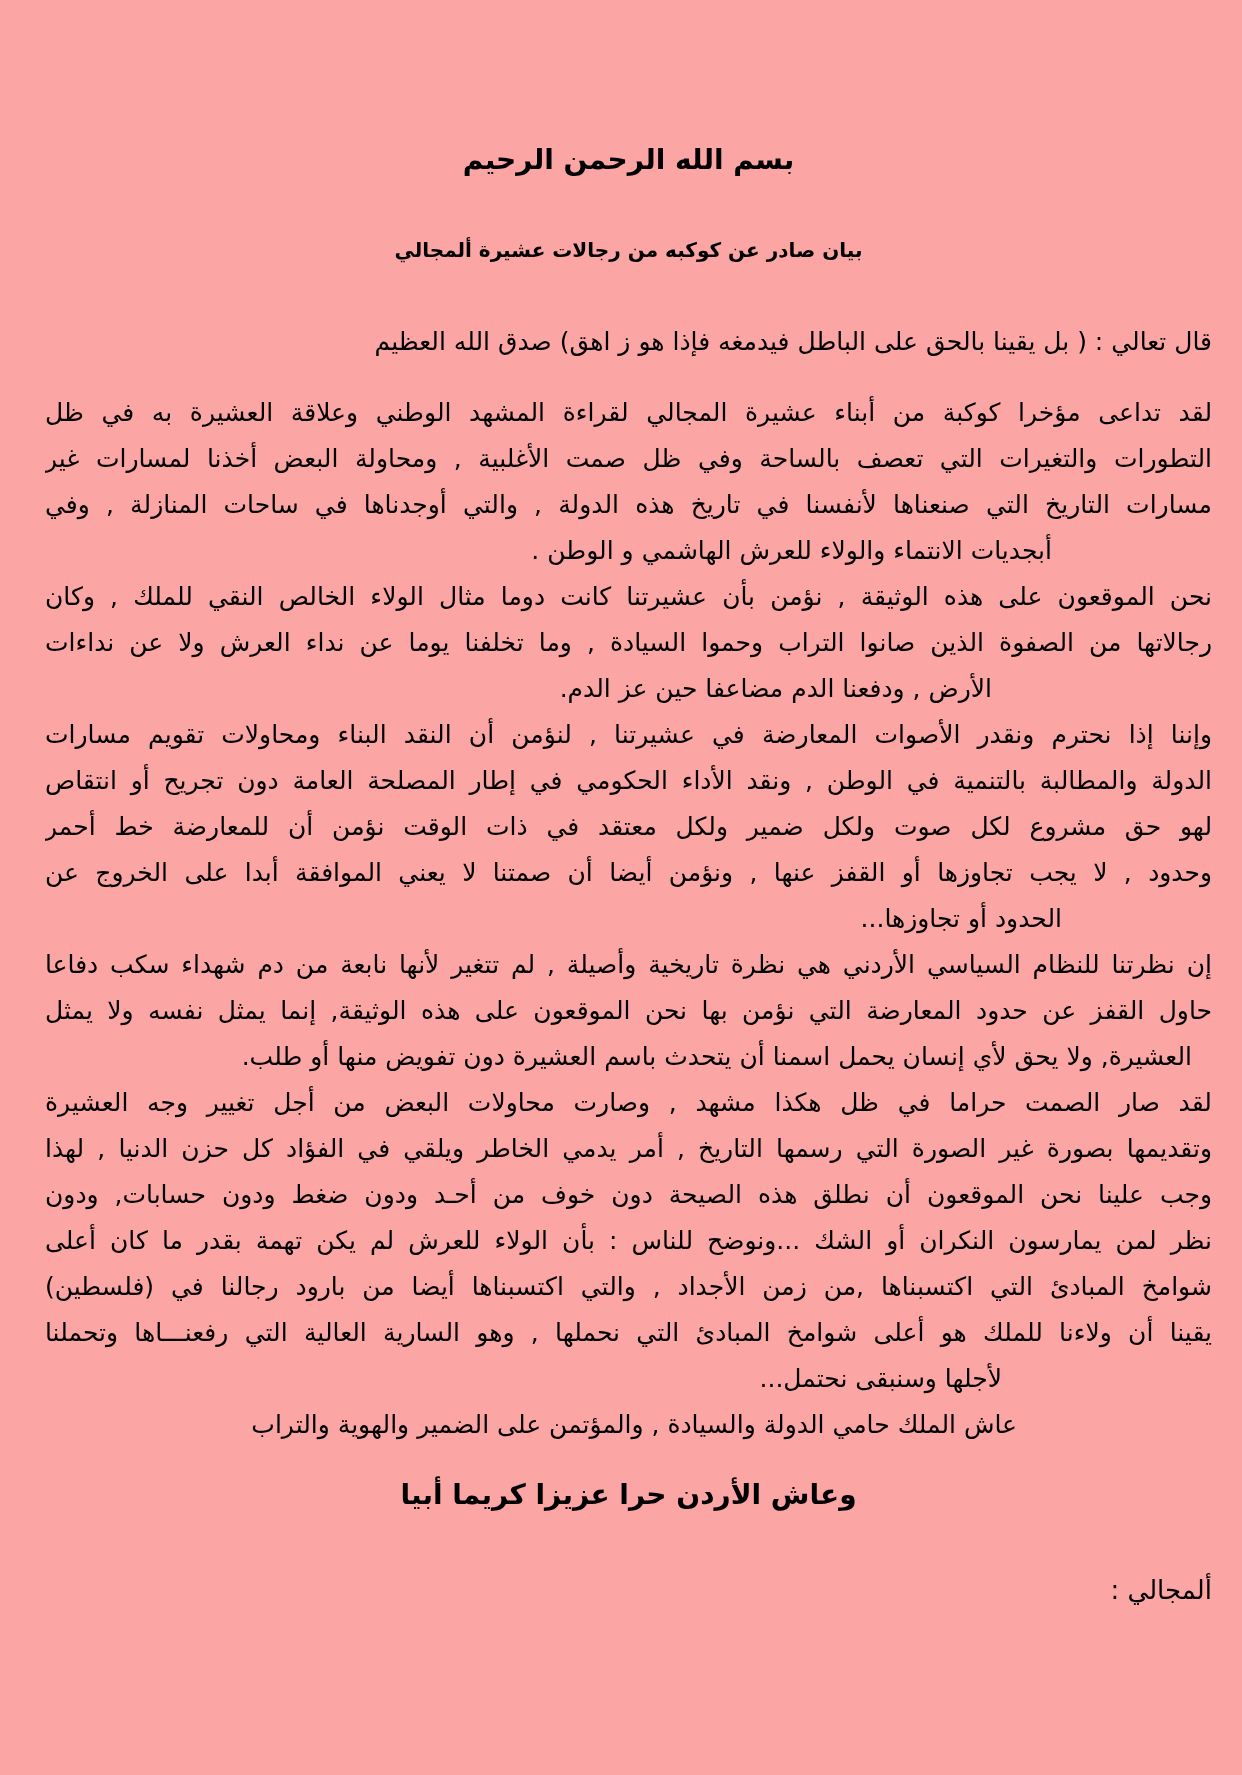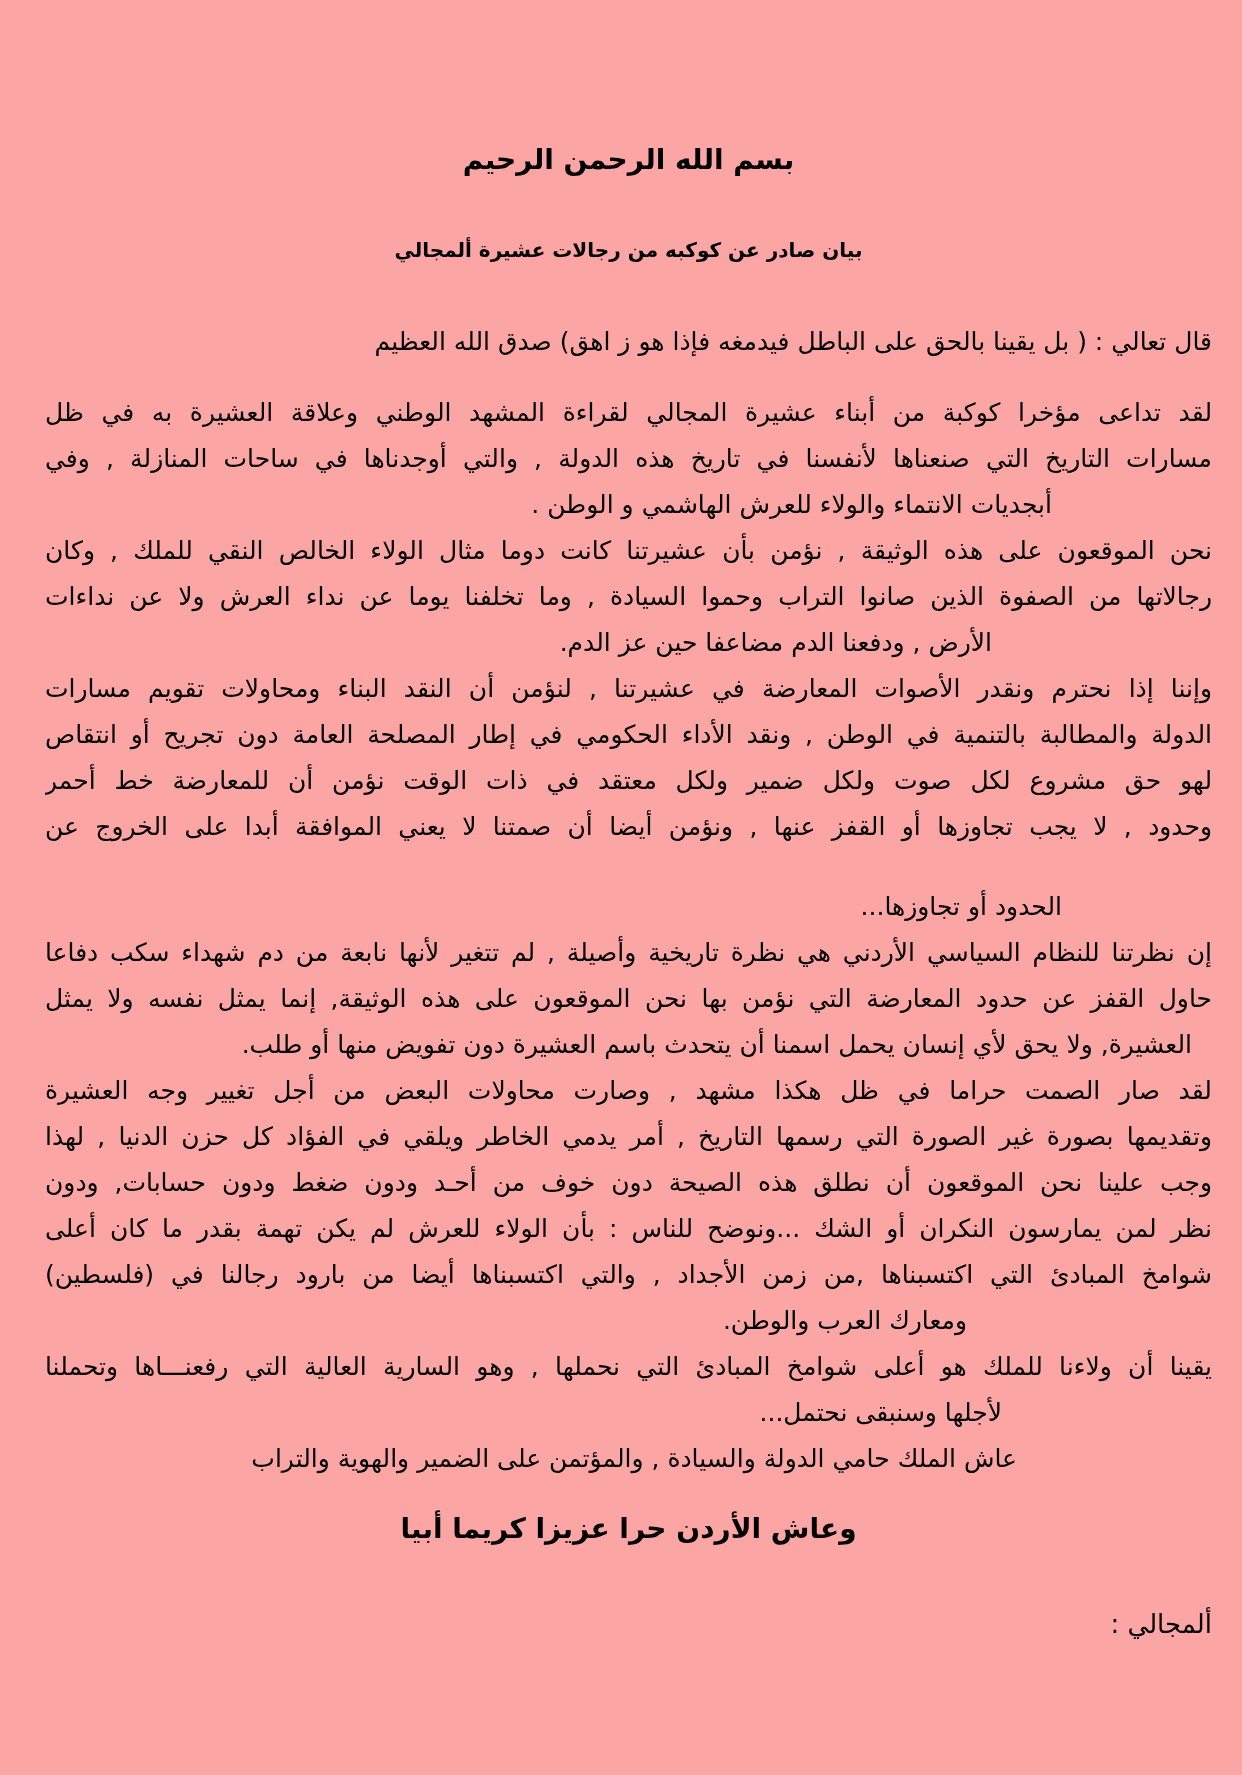--- a/index.html
+++ b/index.html
@@ -79,47 +79,47 @@
 
   <h1 class="basmala">بسم الله الرحمن الرحيم</h1>
 
   <h2 class="title">بيان صادر عن كوكبه من  رجالات عشيرة ألمجالي</h2>
 
   <div class="quote">قال تعالي : ( بل يقينا بالحق على الباطل فيدمغه  فإذا هو ز اهق) صدق الله العظيم</div>
 
   <div class="body-block" id="statement-body">
       <div class="para">
         <div class="line full">لقد تداعى مؤخرا كوكبة من أبناء عشيرة المجالي لقراءة المشهد الوطني وعلاقة العشيرة به في ظل</div>
+        <div class="line full">التطورات والتغيرات التي تعصف بالساحة وفي ظل صمت الأغلبية , ومحاولة البعض أخذنا لمسارات غير</div>
         <div class="line full">مسارات التاريخ التي صنعناها لأنفسنا في تاريخ هذه الدولة , والتي أوجدناها في ساحات المنازلة , وفي</div>
         <div class="line end" style="padding-right: 160px;">أبجديات الانتماء والولاء  للعرش الهاشمي و الوطن .</div>
       </div>
       <div class="para">
         <div class="line full">نحن الموقعون على هذه الوثيقة , نؤمن  بأن عشيرتنا  كانت دوما مثال الولاء الخالص النقي للملك , وكان</div>
         <div class="line full">رجالاتها من الصفوة الذين صانوا التراب وحموا السيادة , وما تخلفنا يوما عن نداء العرش ولا عن نداءات</div>
         <div class="line end" style="padding-right: 220px;">الأرض , ودفعنا الدم مضاعفا حين عز الدم.</div>
       </div>
       <div class="para">
         <div class="line full">وإننا إذا نحترم ونقدر الأصوات المعارضة في عشيرتنا , لنؤمن أن النقد البناء ومحاولات تقويم مسارات</div>
         <div class="line full">الدولة والمطالبة بالتنمية في الوطن , ونقد الأداء الحكومي في إطار المصلحة العامة دون تجريح أو انتقاص</div>
         <div class="line full">لهو حق مشروع لكل صوت ولكل ضمير ولكل معتقد في ذات الوقت نؤمن أن  للمعارضة خط  أحمر</div>
         <div class="line full">وحدود , لا يجب تجاوزها أو القفز عنها , ونؤمن أيضا أن صمتنا لا يعني الموافقة أبدا على الخروج عن</div>
-        <div class="line end" style="padding-right: 150px; margin-top: 34px;">الحدود أو تجاوزها...</div>
+        <div class="line end" style="padding-right: 150px;">الحدود أو تجاوزها...</div>
       </div>
       <div class="para">
         <div class="line full">إن نظرتنا للنظام السياسي الأردني هي نظرة تاريخية وأصيلة , لم تتغير لأنها نابعة من دم شهداء سكب دفاعا</div>
         <div class="line full">حاول القفز عن حدود المعارضة التي نؤمن بها نحن الموقعون على هذه الوثيقة, إنما يمثل نفسه ولا يمثل</div>
         <div class="line end" style="padding-right: 20px;">العشيرة, ولا يحق لأي إنسان يحمل اسمنا أن يتحدث باسم العشيرة  دون تفويض منها أو طلب.</div>
       </div>
       <div class="para">
         <div class="line full">لقد  صار  الصمت حراما في ظل هكذا مشهد , وصارت  محاولات البعض من أجل  تغيير وجه العشيرة</div>
         <div class="line full">وتقديمها بصورة غير الصورة التي رسمها التاريخ , أمر يدمي الخاطر ويلقي في الفؤاد كل حزن الدنيا , لهذا</div>
         <div class="line full">وجب علينا نحن الموقعون أن نطلق هذه الصيحة دون خوف من أحـد ودون ضغط ودون حسابات, ودون</div>
         <div class="line full">نظر لمن يمارسون النكران أو الشك ...ونوضح للناس : بأن الولاء للعرش لم يكن تهمة بقدر ما كان أعلى</div>
         <div class="line full">شوامخ المبادئ التي اكتسبناها ,من زمن الأجداد  , والتي اكتسبناها أيضا من بارود رجالنا في (فلسطين)</div>
-        <div class="line end" style="padding-right: 245px;">ومعارك العرب والوطن.</div>
       </div>
       <div class="para">
         <div class="line full">يقينا  أن  ولاءنا للملك هو أعلى شوامخ المبادئ التي نحملها , وهو السارية العالية التي رفعنـــاها وتحملنا</div>
         <div class="line end" style="padding-right: 210px;">لأجلها وسنبقى نحتمل...</div>
       </div>
       <div class="para">
         <div class="line end" style="padding-right: 195px;">عاش الملك حامي الدولة والسيادة , والمؤتمن على الضمير والهوية والتراب</div>
       </div>
     </div>
 

